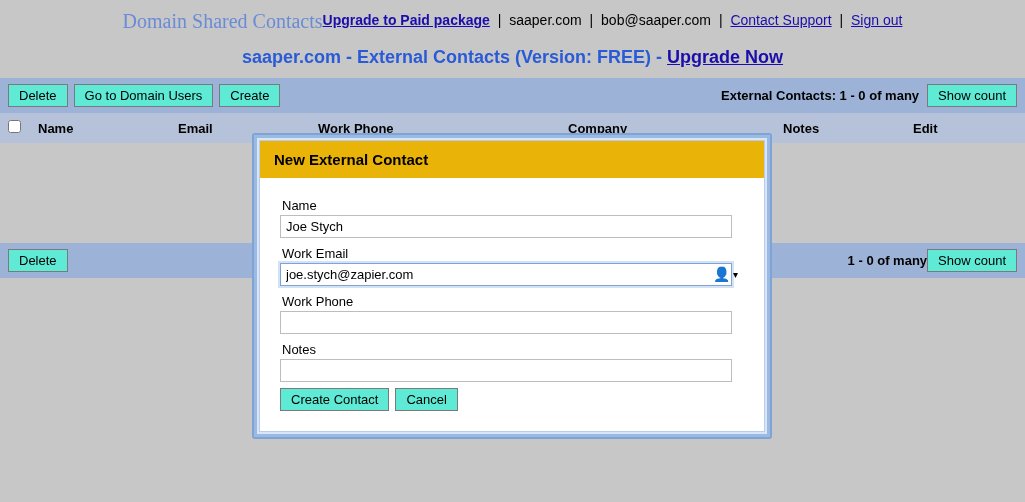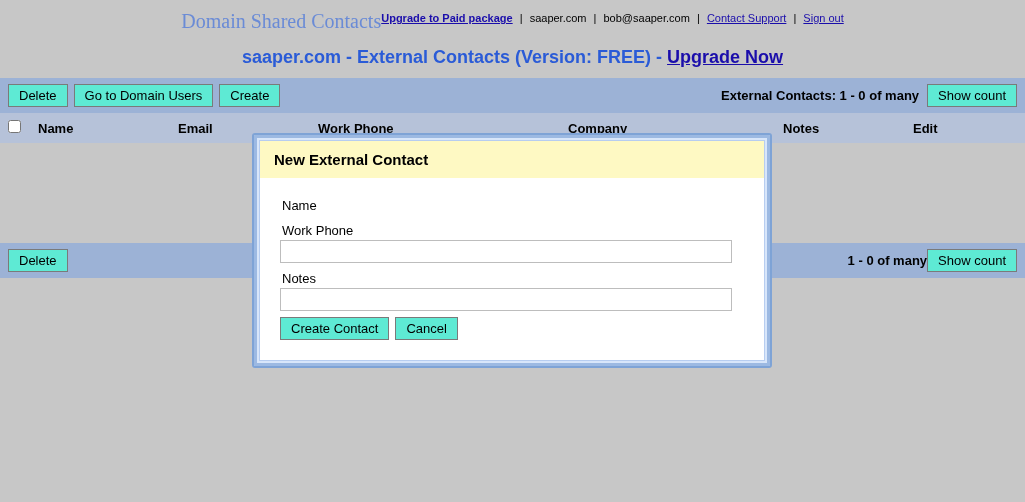--- a/index.html
+++ b/index.html
@@ -18,21 +18,21 @@
     display: flex;
     justify-content: center;
     align-items: flex-start;
   }
   .app-title {
     color: #6a8bd6;
     font-family: Georgia, 'Times New Roman', serif;
     font-size: 20px;
   }
   .top-links {
-    font-size: 11px;
+    font-size: 14px;
     text-align: right;
     padding-top: 2px;
   }
   .top-links a, .top-links span.linklike {
     color: #1a0dab;
     text-decoration: underline;
     cursor: pointer;
   }
   .top-links strong a { color: #1a0dab; font-weight: bold;}
   .sep { margin: 0 4px; }
@@ -112,21 +112,21 @@
     background: #d8e6fa;
     border: 2px solid #7ea3d6;
     border-radius: 3px;
     box-shadow: 0 0 0 3px #9cb9e2 inset;
     padding: 5px;
   }
   .modal-inner {
     border: 1px solid #b7cdf0;
   }
   .modal-title {
-    background: #fef9c3;
+    background: #eab308;
     padding: 10px 14px;
     font-weight: bold;
     font-size: 15px;
   }
   .modal-body {
     background: #fff;
     padding: 16px 20px 20px 20px;
   }
   .form-row { margin-bottom: 4px; }
   .form-label { font-size: 13px; padding: 4px 0 2px 2px; }
@@ -213,22 +213,35 @@
   <button class="btn">Show count</button>
 </div>
 
 <div class="modal">
   <div class="modal-inner">
     <div class="modal-title">New External Contact</div>
     <div class="modal-body">
 
       <div class="form-row">
         <div class="form-label">Name</div>
-      </div>
-
+        <div class="form-input-wrap">
+          <input class="form-input" value="Joe Stych" style="">
+        </div>
+      </div>
+
+      <div class="form-row">
+        <div class="form-label">Work Email</div>
+        <div class="form-input-wrap">
+          <input class="form-input focused" id="email-input" autocomplete="off" value="joe.stych@zapier.com" style="">
+          <div class="contact-picker">
+            <span class="contact-icon">👤</span>
+            <span class="dropdown-arrow">▾</span>
+          </div>
+        </div>
+      </div>
 
       <div class="form-row">
         <div class="form-label">Work Phone</div>
         <div class="form-input-wrap">
           <input class="form-input" value="" style="">
         </div>
       </div>
 
       <div class="form-row">
         <div class="form-label">Notes</div>

